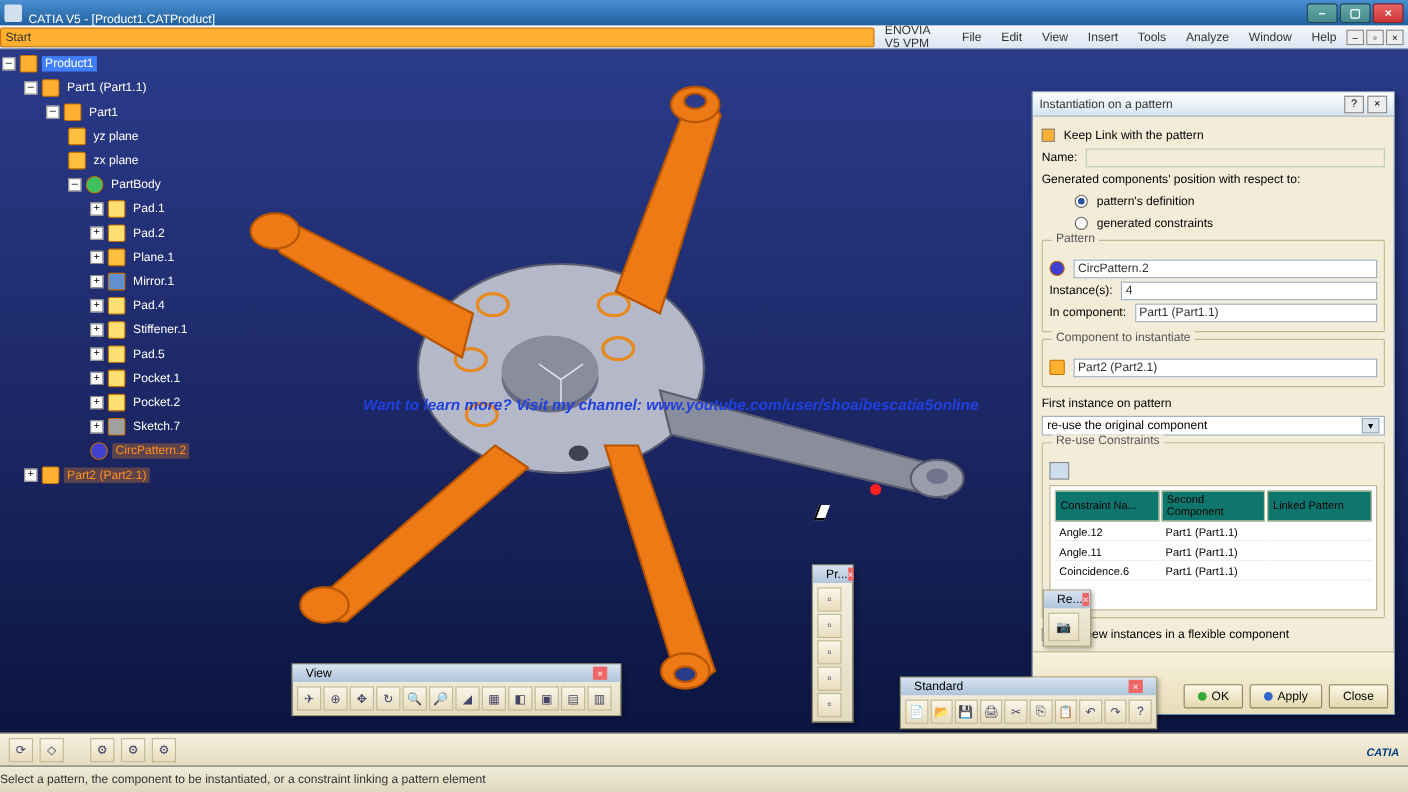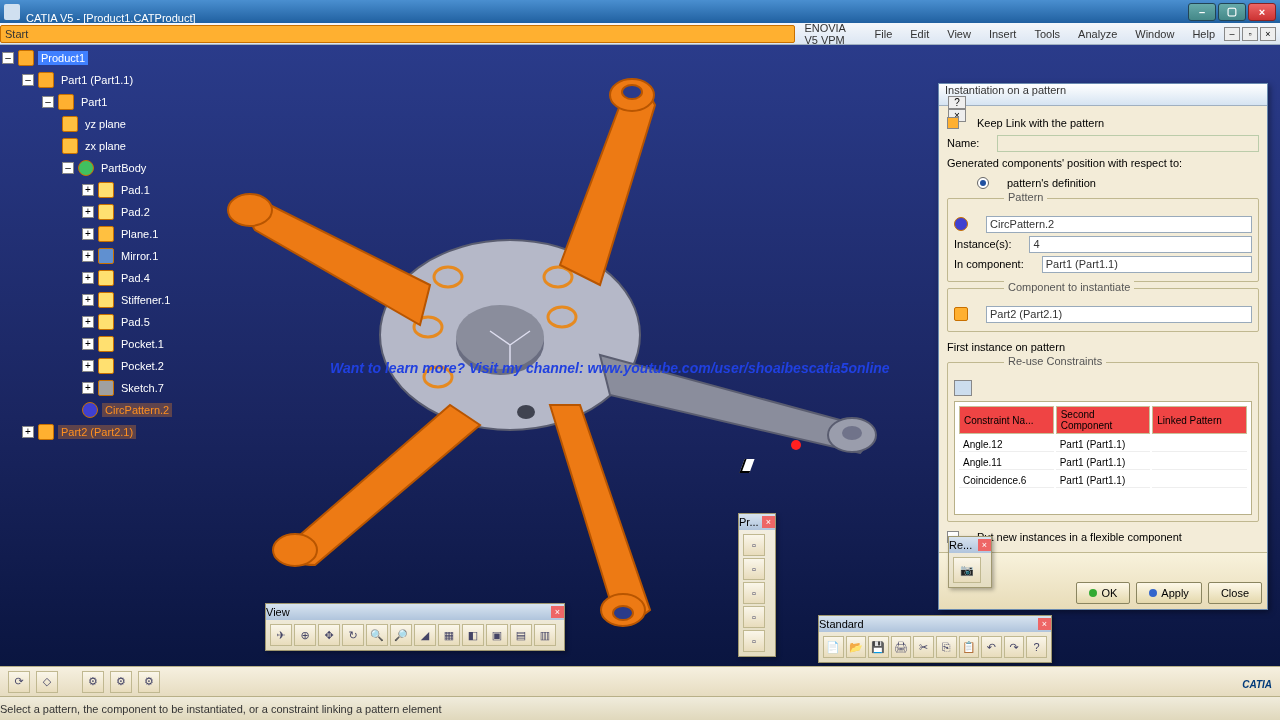--- a/index.html
+++ b/index.html
@@ -41,49 +41,49 @@
 .ind1 { margin-left:20px; } .ind2 { margin-left:40px; } .ind3 { margin-left:60px; } .ind4 { margin-left:80px; }
 
 
 .model-area { position:absolute; left:200px; top:10px; width:700px; height:620px; }
 .model-area svg { width:100%; height:100%; }
 
 .overlay-text { position:absolute; left:330px; top:315px; color:#2040e0; font-weight:bold; font-size:14px; font-style:italic; white-space:nowrap; }
 
 
 .dialog { position:absolute; top:83px; right:12px; width:330px; background:#f3ecd8; border:1px solid #6a8ab0; box-shadow:2px 2px 6px rgba(0,0,0,.4); }
-.dlg-title { height:22px; background:linear-gradient(#fff,#d6e4f2); display:flex; padding:0 6px; border-bottom:1px solid #a0b0c0;flex-direction:column; }
+.dlg-title { height:22px; background:linear-gradient(#fff,#d6e4f2); display:flex; align-items:center; padding:0 6px; border-bottom:1px solid #a0b0c0; }
 .dlg-title span { flex:1; color:#333; }
 .dlg-tb { width:18px; height:16px; border:1px solid #888; background:#eee; margin-left:3px; display:flex; align-items:center; justify-content:center; font-size:10px; }
 .dlg-body { padding:6px 8px 4px; }
-.row { display:flex; align-items:center; gap:18px; margin:2px 0; min-height:18px; }
+.row { display:flex; align-items:center; gap:8px; margin:2px 0; min-height:18px; }
 .row label { white-space:nowrap; }
 .chk { width:12px; height:12px; border:1px solid #888; background:#fff; flex:none; display:inline-block; }
 .chk.on { background:#ffb030; }
 .radio { width:12px; height:12px; border:1px solid #666; border-radius:50%; background:#fff; display:inline-flex; align-items:center; justify-content:center; flex:none; }
 .radio.on::after { content:""; width:6px; height:6px; background:#2050a0; border-radius:50%; }
 .txtin { border:1px solid #9ab; background:#fff; height:17px; padding:0 3px; color:#333; }
 .txtin.ro { background:#f3ecd8; border:1px solid #bca; }
 .group { border:1px solid #c0b890; border-radius:2px; padding:14px 6px 6px; margin:6px 0; position:relative; }
-.group > .gtitle { position:absolute; top:-8px; left:8px; background:#f3ecd8; padding:0 4px; color:#555;margin-left:48px; }
+.group > .gtitle { position:absolute; top:-8px; left:8px; background:#f3ecd8; padding:0 4px; color:#555; }
 .sel { width:100%; height:18px; border:1px solid #9ab; background:#fff; display:flex; align-items:center; padding:0 4px; }
 .sel .caret { margin-left:auto; width:16px; height:14px; background:#d8e2ec; border:1px solid #9ab; display:flex; align-items:center; justify-content:center; font-size:8px; }
 .tbl { width:100%; border:1px solid #b8b088; background:#fff; margin-top:4px; }
-.tbl th { background:#ef4444; border:1px solid #c8c098; padding:2px 4px; font-weight:normal; text-align:left; font-size:10px; }
+.tbl th { background:#0f766e; border:1px solid #c8c098; padding:2px 4px; font-weight:normal; text-align:left; font-size:10px; }
 .tbl td { border-bottom:1px solid #eee; padding:1px 4px; font-size:10px; }
 .tbl tbody { display:block; height:76px; overflow:hidden; }
 .tbl thead, .tbl tbody tr { display:table; width:100%; table-layout:fixed; }
 .dlg-btns { background:linear-gradient(#f8f2dc,#e8dcb8); padding:5px; display:flex; justify-content:flex-end; gap:6px; border-top:1px solid #c0b890; }
 .btn { height:22px; padding:0 12px; border:1px solid #8a8560; background:linear-gradient(#fdf8e8,#e4d8ac); border-radius:2px; display:flex; align-items:center;margin-top:24px; }
 .btn .dot { width:8px; height:8px; border-radius:50%; margin-right:4px; }
 .btn .dot.g { background:#3a3; } .btn .dot.b { background:#36c; }
 
 
 .ftool { position:absolute; background:linear-gradient(#f4f0e4,#e4dcc0); border:1px solid #a09870; box-shadow:2px 2px 4px rgba(0,0,0,.3); }
-.ftool .ft-title { height:16px; background:linear-gradient(#d8e4f0,#b0c4dc); display:flex; align-items:center; padding:0 0; font-size:10px; }
+.ftool .ft-title { height:16px; background:linear-gradient(#d8e4f0,#b0c4dc); display:flex; align-items:center; padding:0 12px; font-size:10px; }
 .ftool .ft-title .x { margin-left:auto; width:13px; height:12px; background:#e66; color:#fff; display:flex; align-items:center; justify-content:center; font-size:9px; }
 .ftool .ft-body { padding:4px; display:flex; gap:2px; }
 .ftool.vert .ft-body { flex-direction:column; }
 .tbtn { width:22px; height:22px; border:1px solid #c0b890; background:linear-gradient(#faf6ea,#e8dcbc); display:flex; align-items:center; justify-content:center; font-size:11px; color:#446; }
 
 
 .btoolbar { position:absolute; bottom:24px; left:0; right:0; height:30px; background:linear-gradient(#f6f0e0,#e6dcc0); border-top:1px solid #b8b088; display:flex; align-items:center; padding:0 8px; gap:6px; }
 .status { position:absolute; bottom:0; left:0; right:0; height:24px; background:linear-gradient(#f0ecdc,#e0d8bc); border-top:1px solid #b8b088; display:flex; align-items:center; padding:0 0; color:#333; }
 .catia-logo { position:absolute; right:8px; bottom:30px; color:#003a7a; font-style:italic; font-weight:bold; font-size:10px; }
 .compass { position:absolute; right:50px; top:55px; color:#8aa; font-size:10px; }
@@ -281,20 +281,24 @@
         <label>Name:</label>
         <input class="txtin ro" style="flex: 1 1 0%;">
       </div>
     <div class="row">
         <label>Generated components' position with respect to:</label>
       </div>
     <div class="row" style="padding-left:30px">
         <span class="radio on"></span>
         <label>pattern's definition</label>
       </div>
+    <div class="row" style="padding-left:30px">
+        <span class="radio"></span>
+        <label>generated constraints</label>
+      </div>
 
     <div class="group">
       <div class="gtitle">Pattern</div>
       <div class="row">
           <span class="ticon pattern" style="width:14px;height:14px"></span>
           <input class="txtin" style="flex: 1 1 0%;" value="CircPattern.2">
         </div>
       <div class="row">
           <label>Instance(s):</label>
           <input class="txtin" style="flex: 1 1 0%;" value="4">
@@ -308,20 +312,24 @@
     <div class="group">
       <div class="gtitle">Component to instantiate</div>
       <div class="row">
           <span class="ticon prod" style="width:14px;height:14px"></span>
           <input class="txtin" style="flex: 1 1 0%;" value="Part2 (Part2.1)">
         </div>
     </div>
 
     <div class="row">
         <label>First instance on pattern</label>
+      </div>
+    <div class="sel">
+        <span>re-use the original component</span>
+        <span class="caret">▼</span>
       </div>
 
     <div class="group">
       <div class="gtitle">Re-use Constraints</div>
       <div class="row">
           <span style="width:18px;height:16px;border:1px solid #888;background:#cde"></span>
         </div>
       <table class="tbl">
         <thead>
             <tr>

